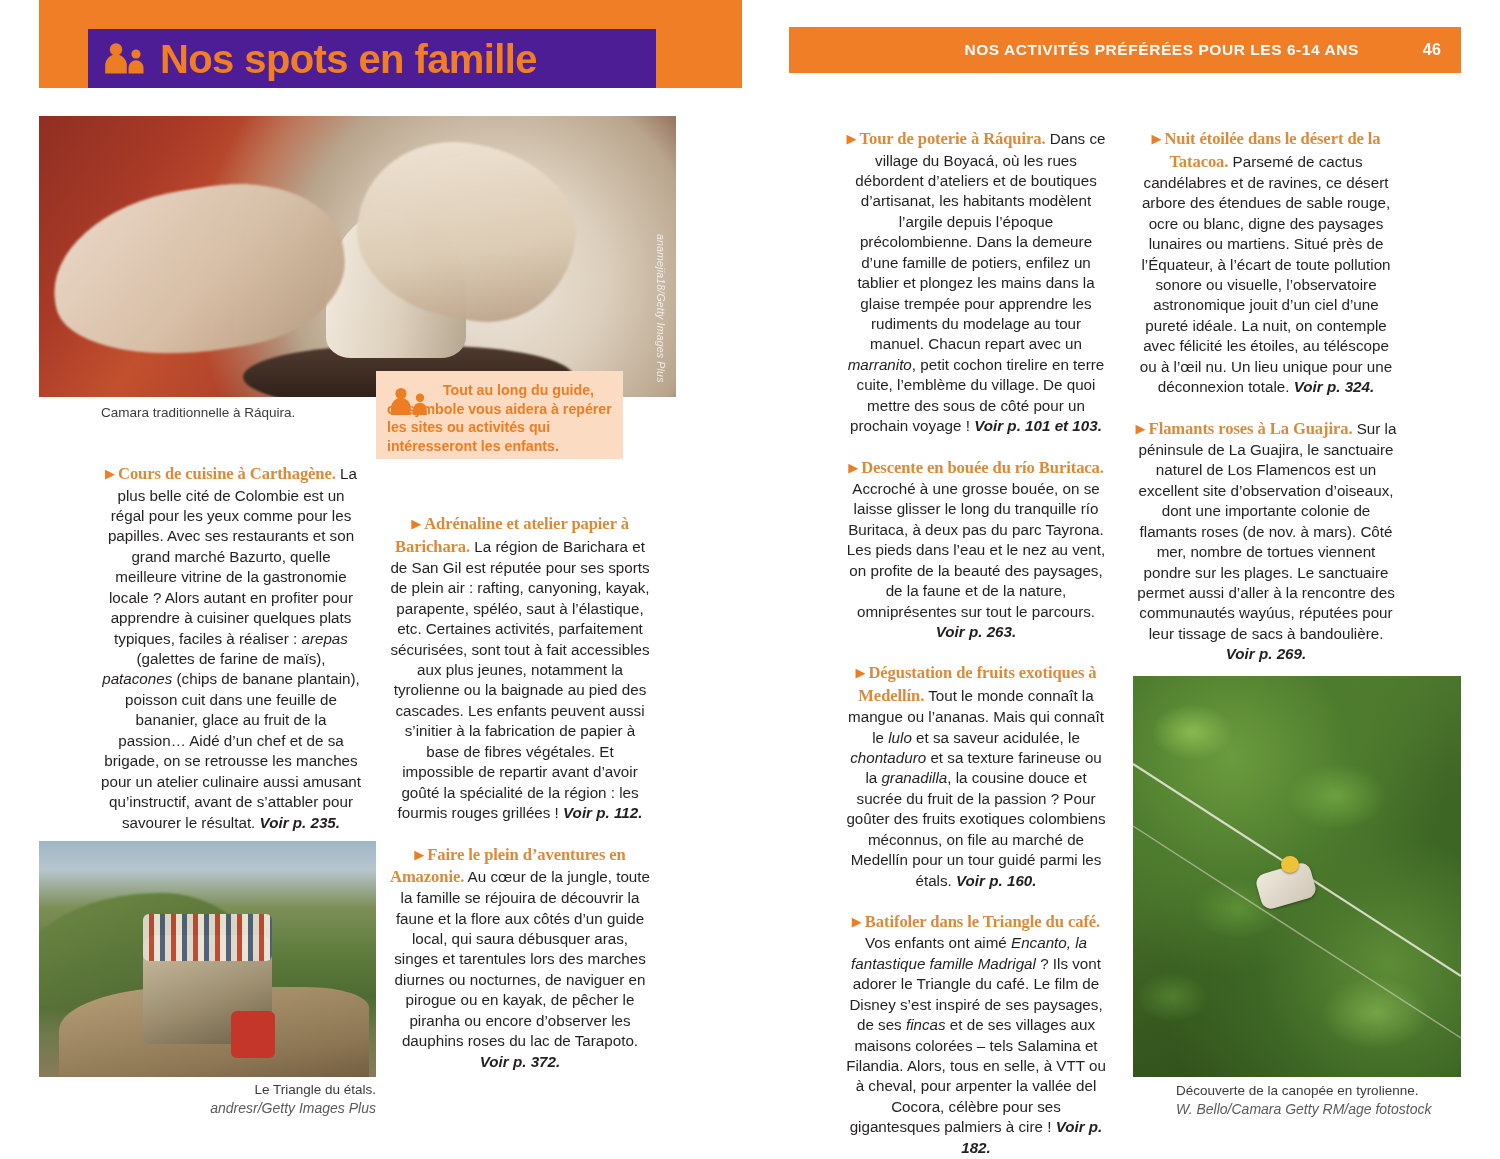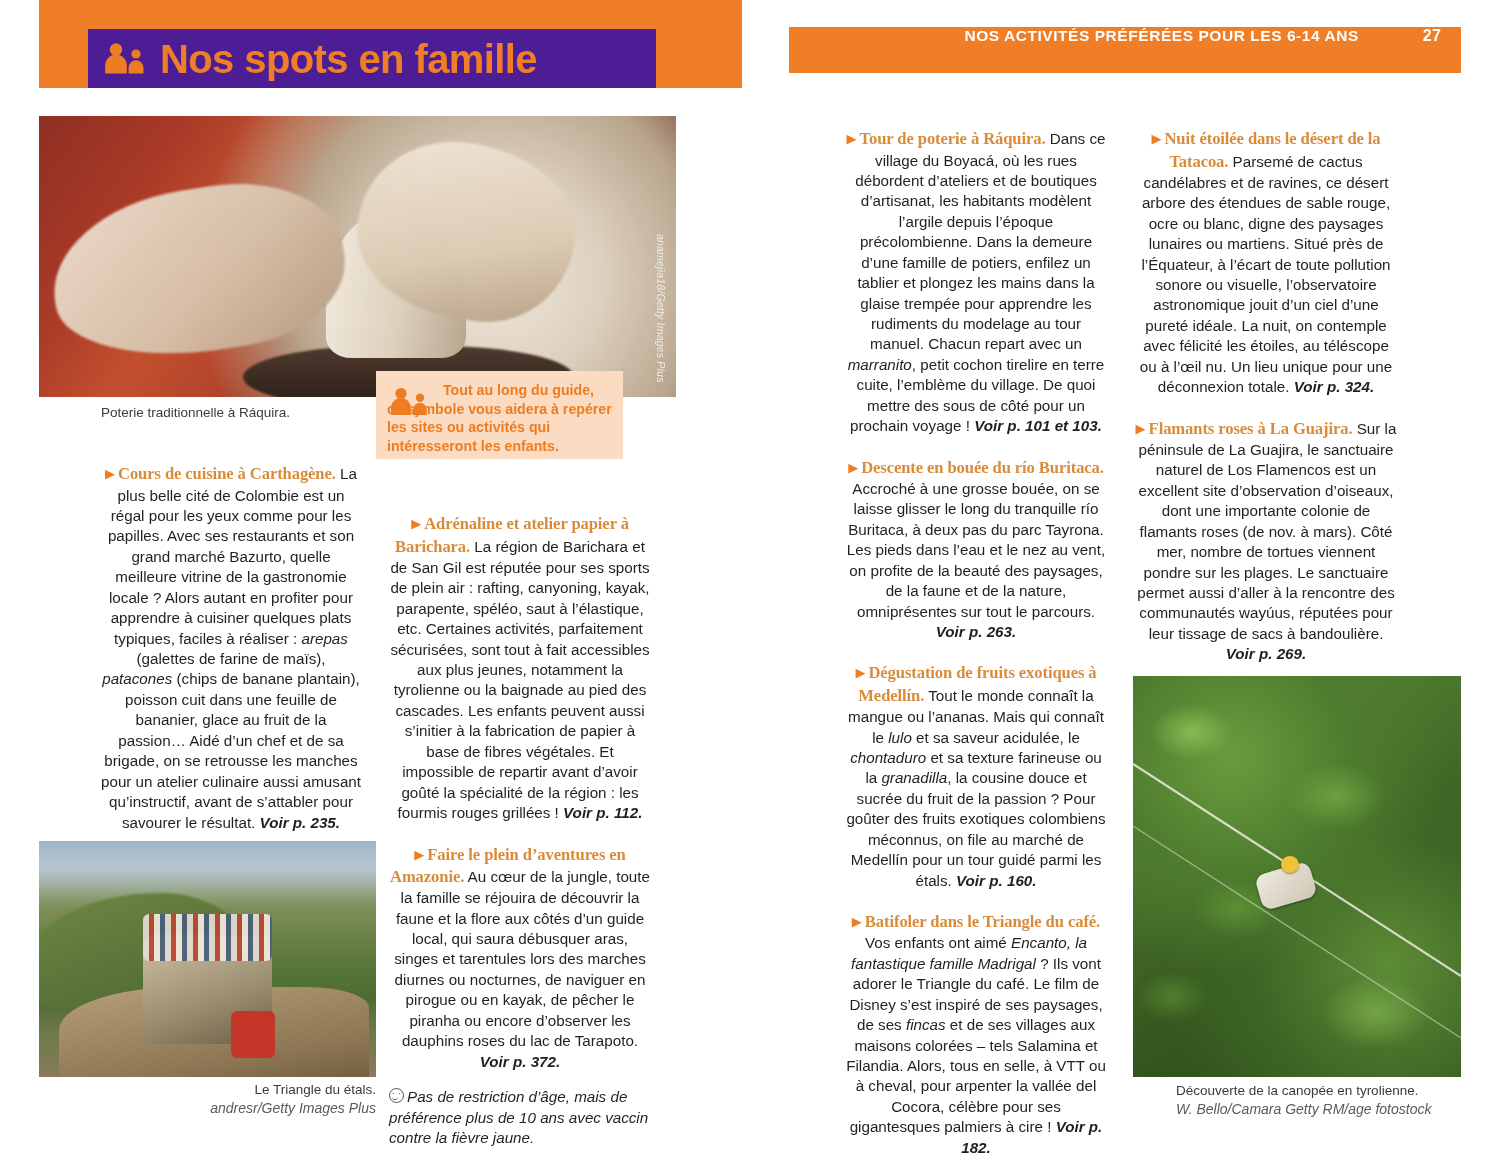--- a/index.html
+++ b/index.html
@@ -33,21 +33,21 @@
     font-weight:bold;
     font-size:40px;
     letter-spacing:-0.6px;
     color:#F07E26;
     white-space:nowrap;
     line-height:1;
   }
   .hdr-right{
     position:absolute;left:789px;top:27px;width:672px;height:46px;
     background:#F07E26;
-    display:flex;justify-content:flex-end;
+    display:flex;align-items:center;justify-content:flex-end;
     box-sizing:border-box;
     padding-right:20px;
   }
   .hdr-running{
     font-size:15.5px;font-weight:bold;color:#ffffff;
     letter-spacing:0.55px;margin-right:64px;
   }
   .hdr-page{
     font-size:16px;font-weight:bold;color:#ffffff;letter-spacing:0.2px;
   }
@@ -202,33 +202,33 @@
         <path d="M3.2 31.5 v-8.2 a10.8 10.8 0 0 1 21.6 0 v8.2 z" fill="#ED7D23"></path>
         <circle cx="34" cy="12" r="4.6" fill="#ED7D23"></circle>
         <path d="M26.5 31.5 v-5.8 a7.5 7.5 0 0 1 15 0 v5.8 z" fill="#ED7D23"></path>
       </svg>
     </span>
     <span class="hdr-title">Nos spots en famille</span>
   </div>
 
   <div class="hdr-right">
     <span class="hdr-running">NOS ACTIVITÉS PRÉFÉRÉES POUR LES 6-14 ANS</span>
-    <span class="hdr-page">27</span>
+    <span class="hdr-page">46</span>
   </div>
 
   <div class="photo photo-pottery">
     <div class="pot-bg"></div>
     <div class="pot-wheel"></div>
     <div class="pot-vase"></div>
     <div class="pot-hand-l"></div>
     <div class="pot-hand-r"></div>
     <span class="pot-vcredit">anamejia18/Getty Images Plus</span>
   </div>
   <div class="cap-pottery">
-    <div class="cap">Poterie traditionnelle à Ráquira.</div>
+    <div class="cap">Camara traditionnelle à Ráquira.</div>
   </div>
 
   <div class="callout">
     <span class="callout-ico">
       <svg viewBox="0 0 44 30" width="44" height="30" aria-hidden="true">
         <circle cx="13" cy="6.5" r="5.6" fill="#ED7D23"></circle>
         <path d="M3 28 v-7.3 a9.9 9.9 0 0 1 19.8 0 V28 z" fill="#ED7D23"></path>
         <circle cx="32" cy="10.8" r="4.2" fill="#ED7D23"></circle>
         <path d="M25 28 v-5.3 a6.9 6.9 0 0 1 13.8 0 V28 z" fill="#ED7D23"></path>
       </svg>
@@ -260,21 +260,20 @@
   <div class="col col-2">
     <div class="entry">
       <p class="body-txt">
         <span class="tri-bullet">▶</span><span class="hd">Adrénaline et atelier papier à Barichara.</span><span> La région de Barichara et de San Gil est réputée pour ses sports de plein air : rafting, canyoning, kayak, parapente, spéléo, saut à l’élastique, etc. Certaines activités, parfaitement sécurisées, sont tout à fait accessibles aux plus jeunes, notamment la tyrolienne ou la baignade au pied des cascades. Les enfants peuvent aussi s’initier à la fabrication de papier à base de fibres végétales. Et impossible de repartir avant d’avoir goûté la spécialité de la région : les fourmis rouges grillées ! </span><span class="b">Voir p. 112.</span>
       </p>
     </div>
     <div class="entry">
       <p class="body-txt">
         <span class="tri-bullet">▶</span><span class="hd">Faire le plein d’aventures en Amazonie.</span><span> Au cœur de la jungle, toute la famille se réjouira de découvrir la faune et la flore aux côtés d’un guide local, qui saura débusquer aras, singes et tarentules lors des marches diurnes ou nocturnes, de naviguer en pirogue ou en kayak, de pêcher le piranha ou encore d’observer les dauphins roses du lac de Tarapoto. </span><span class="b">Voir p. 372.</span>
       </p>
-      <span class="note"><span class="smiley"><span></span></span><span>Pas de restriction d’âge, mais de préférence plus de 10 ans avec vaccin contre la fièvre jaune.</span></span>
     </div>
   </div>
 
   <div class="col col-3">
     <div class="entry">
       <p class="body-txt">
         <span class="tri-bullet">▶</span><span class="hd">Tour de poterie à Ráquira.</span><span> Dans ce village du Boyacá, où les rues débordent d’ateliers et de boutiques d’artisanat, les habitants modèlent l’argile depuis l’époque précolombienne. Dans la demeure d’une famille de potiers, enfilez un tablier et plongez les mains dans la glaise trempée pour apprendre les rudiments du modelage au tour manuel. Chacun repart avec un </span><i>marranito</i><span>, petit cochon tirelire en terre cuite, l’emblème du village. De quoi mettre des sous de côté pour un prochain voyage ! </span><span class="b">Voir p. 101 et 103.</span>
       </p>
     </div>
     <div class="entry">

